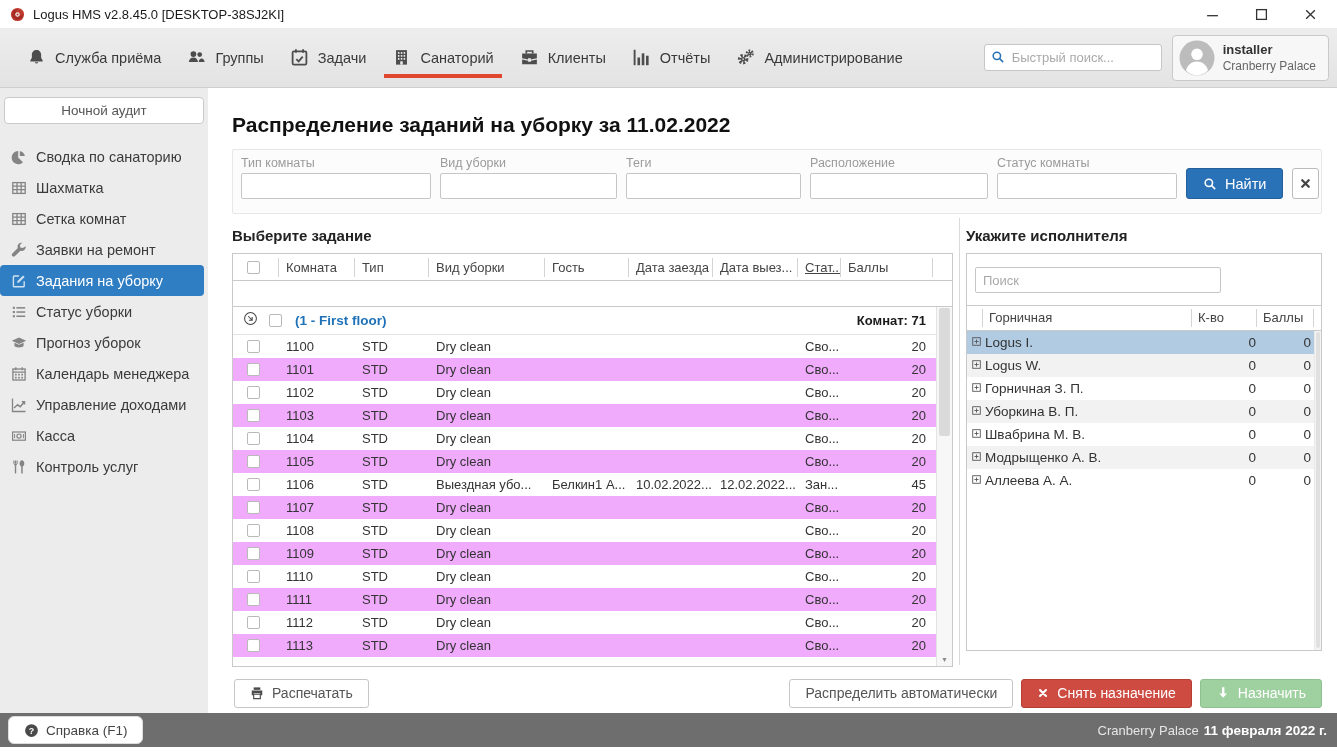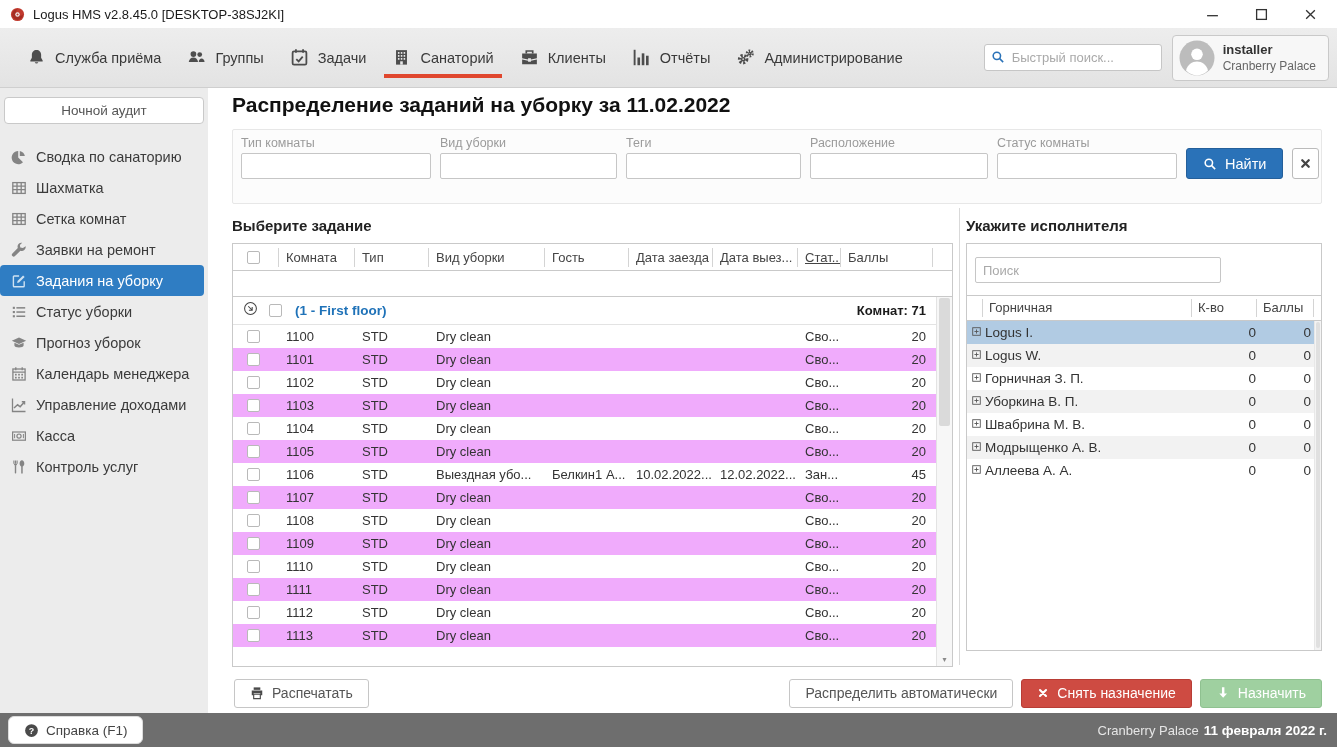--- a/index.html
+++ b/index.html
@@ -49,23 +49,23 @@
     border:1px solid #c9c9c9; border-radius:4px; font-size:13.5px; color:#555; font-family:inherit; cursor:pointer; }
   .side-items { margin-top:17px;text-align:right; }
   .side-item { height:31px; display:flex; align-items:center; gap:9px; padding:0 8px 0 10px;
     font-size:14.5px; color:#3b3b3b; cursor:pointer; margin-right:4px; white-space:nowrap; }
   .side-item .icon { color:#848484; width:17px; }
   .side-item.active { background:#2f7dc3; color:#fff; border-radius:4px; }
   .side-item.active .icon { color:#cfe2f2; }
 
   
   .main { flex:1; display:flex; flex-direction:column; padding:0 15px 0 24px; min-width:0; background:#fff; }
-  .page-title { font-size:21px; font-weight:bold; color:#111; margin-top:5px; flex:0 0 auto; }
+  .page-title { font-size:21px; font-weight:bold; color:#111; margin-top:25px; flex:0 0 auto; }
   .filter-bar { margin-top:12px; border:1px solid #e7e7e7; background:#fcfcfc; border-radius:2px;
-    padding:6px 8px 24px; display:flex; align-items:flex-end; gap:9px; flex:0 0 auto; }
+    padding:6px 8px 14px; display:flex; align-items:flex-end; gap:9px; flex:0 0 auto; }
   .filter-field { display:flex; flex-direction:column; gap:3px; }
   .filter-label { font-size:12.5px; color:#9b9b9b; }
   .filter-field input { height:26px; border:1px solid #c6c6c6; border-radius:2px; font-family:inherit;
     font-size:13px; padding:0 6px; outline:none; }
   .btn-find { margin-left:auto; display:inline-flex; align-items:center; gap:8px; background:#2a72b8; color:#fff;
     border:1px solid #245f9a; border-radius:3px; height:31px; padding:0 16px; font-size:14.5px; cursor:pointer; font-family:inherit; }
   .btn-find .icon { color:#fff; } .btn-find .icon svg { width:14px; height:14px; }
   .btn-clear { height:31px; width:35px; background:#fff; border:1px solid #bbb; border-radius:3px; color:#444;
     display:inline-flex; align-items:center; justify-content:center; cursor:pointer; }
   .btn-clear svg { width:13px; height:13px; }

